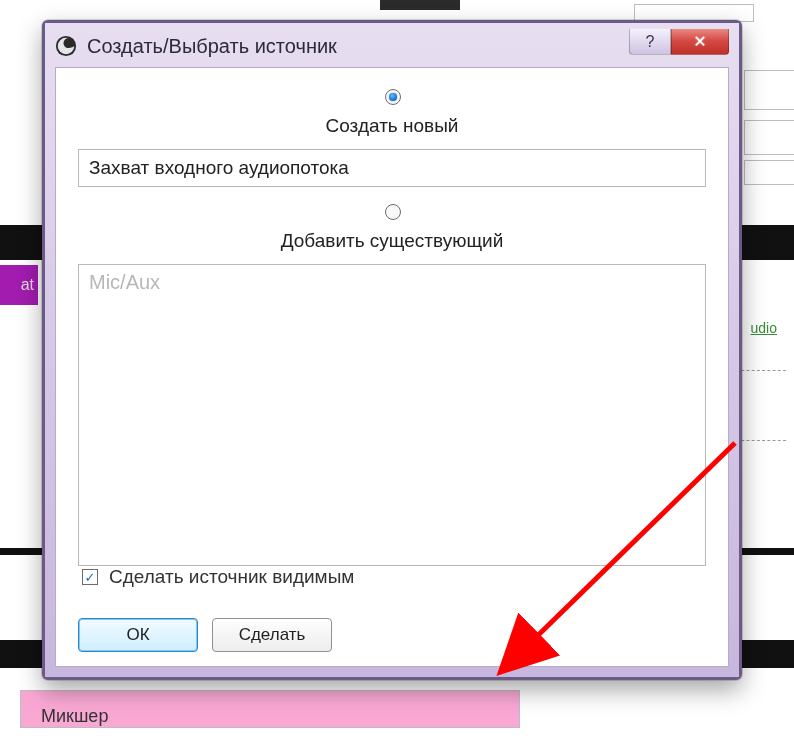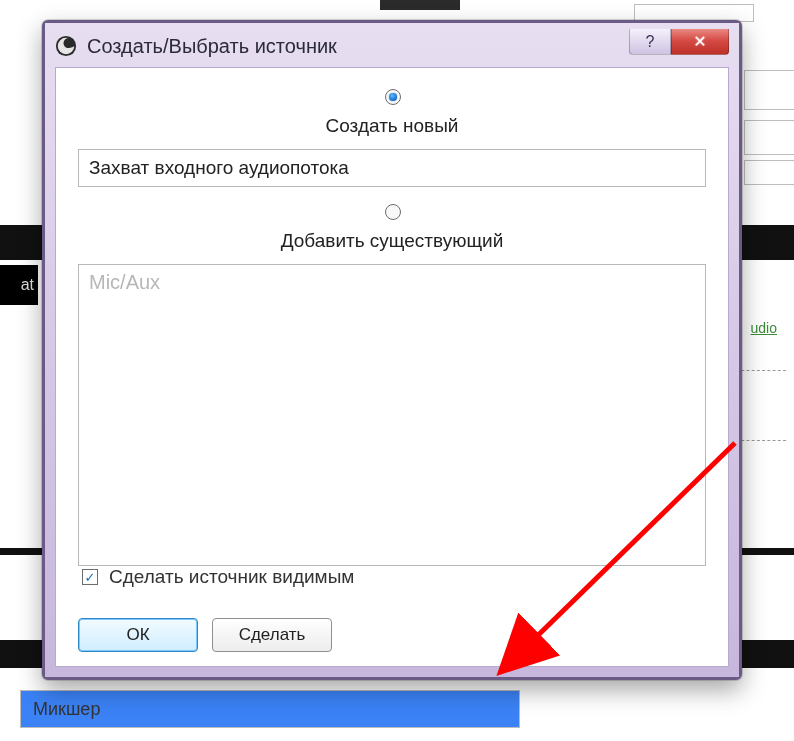--- a/index.html
+++ b/index.html
@@ -17,27 +17,27 @@
     position: absolute; inset: 0; background: #fff;
   }
   .bg .blackbar-top { position: absolute; top: 0; left: 380px; width: 80px; height: 10px; background: #2b2b2b; }
   .bg .whitebox { position: absolute; top: 4px; right: 40px; width: 120px; height: 18px; border: 1px solid #bfbfbf; }
 
   .bg .box-r1 { position: absolute; top: 70px; right: -5px; width: 55px; height: 40px; border: 1px solid #bdbdbd; background:#fff; }
   .bg .box-r2 { position: absolute; top: 120px; right: -5px; width: 55px; height: 35px; border: 1px solid #bdbdbd; background:#fff; }
   .bg .box-r3 { position: absolute; top: 160px; right: -5px; width: 55px; height: 25px; border: 1px solid #bdbdbd; background:#fff; }
 
   .bg .black1 { position: absolute; top: 225px; left: 0; width: 794px; height: 35px; background: #111; }
-  .bg .black2 { position: absolute; top: 265px; left: 0; width: 38px; height: 40px; background: #000000; color: #ddd; font-size: 16px; display:flex; align-items:center; justify-content:flex-end; padding-right:4px; }
+  .bg .black2 { position: absolute; top: 265px; left: 0; width: 38px; height: 40px; background: #a21caf; color: #ddd; font-size: 16px; display:flex; align-items:center; justify-content:flex-end; padding-right:4px; }
   .bg .greenlink { position: absolute; top: 320px; right: 17px; font-size: 14px; color: #3a8b3a; text-decoration: underline; }
   .bg .dotline1 { position: absolute; top: 370px; right: 8px; width: 50px; border-top: 1px dashed #999; }
   .bg .dotline2 { position: absolute; top: 440px; right: 8px; width: 50px; border-top: 1px dashed #999; }
   .bg .black3 { position: absolute; top: 548px; left: 0; width: 794px; height: 7px; background: #111; }
   .bg .black4 { position: absolute; top: 640px; left: 0; width: 794px; height: 28px; background: #111; }
-  .bg .mixer { position: absolute; top: 690px; left: 20px; width: 500px; height: 38px; border: 1px solid #bdbdbd; background: #3b82f6; display:flex; align-items:center; padding-left:12px; color:#333; font-size:18px; }
+  .bg .mixer { position: absolute; top: 690px; left: 20px; width: 500px; height: 38px; border: 1px solid #bdbdbd; background: #f9a8d4; display:flex; align-items:flex-end; padding-left:20px; color:#333; font-size:18px; }
 
   .dialog-shell {
     position: absolute;
     top: 20px;
     left: 42px;
     width: 700px;
     height: 660px;
     border: 3px solid #6a5a86;
     border-radius: 6px;
     background: #fff;

